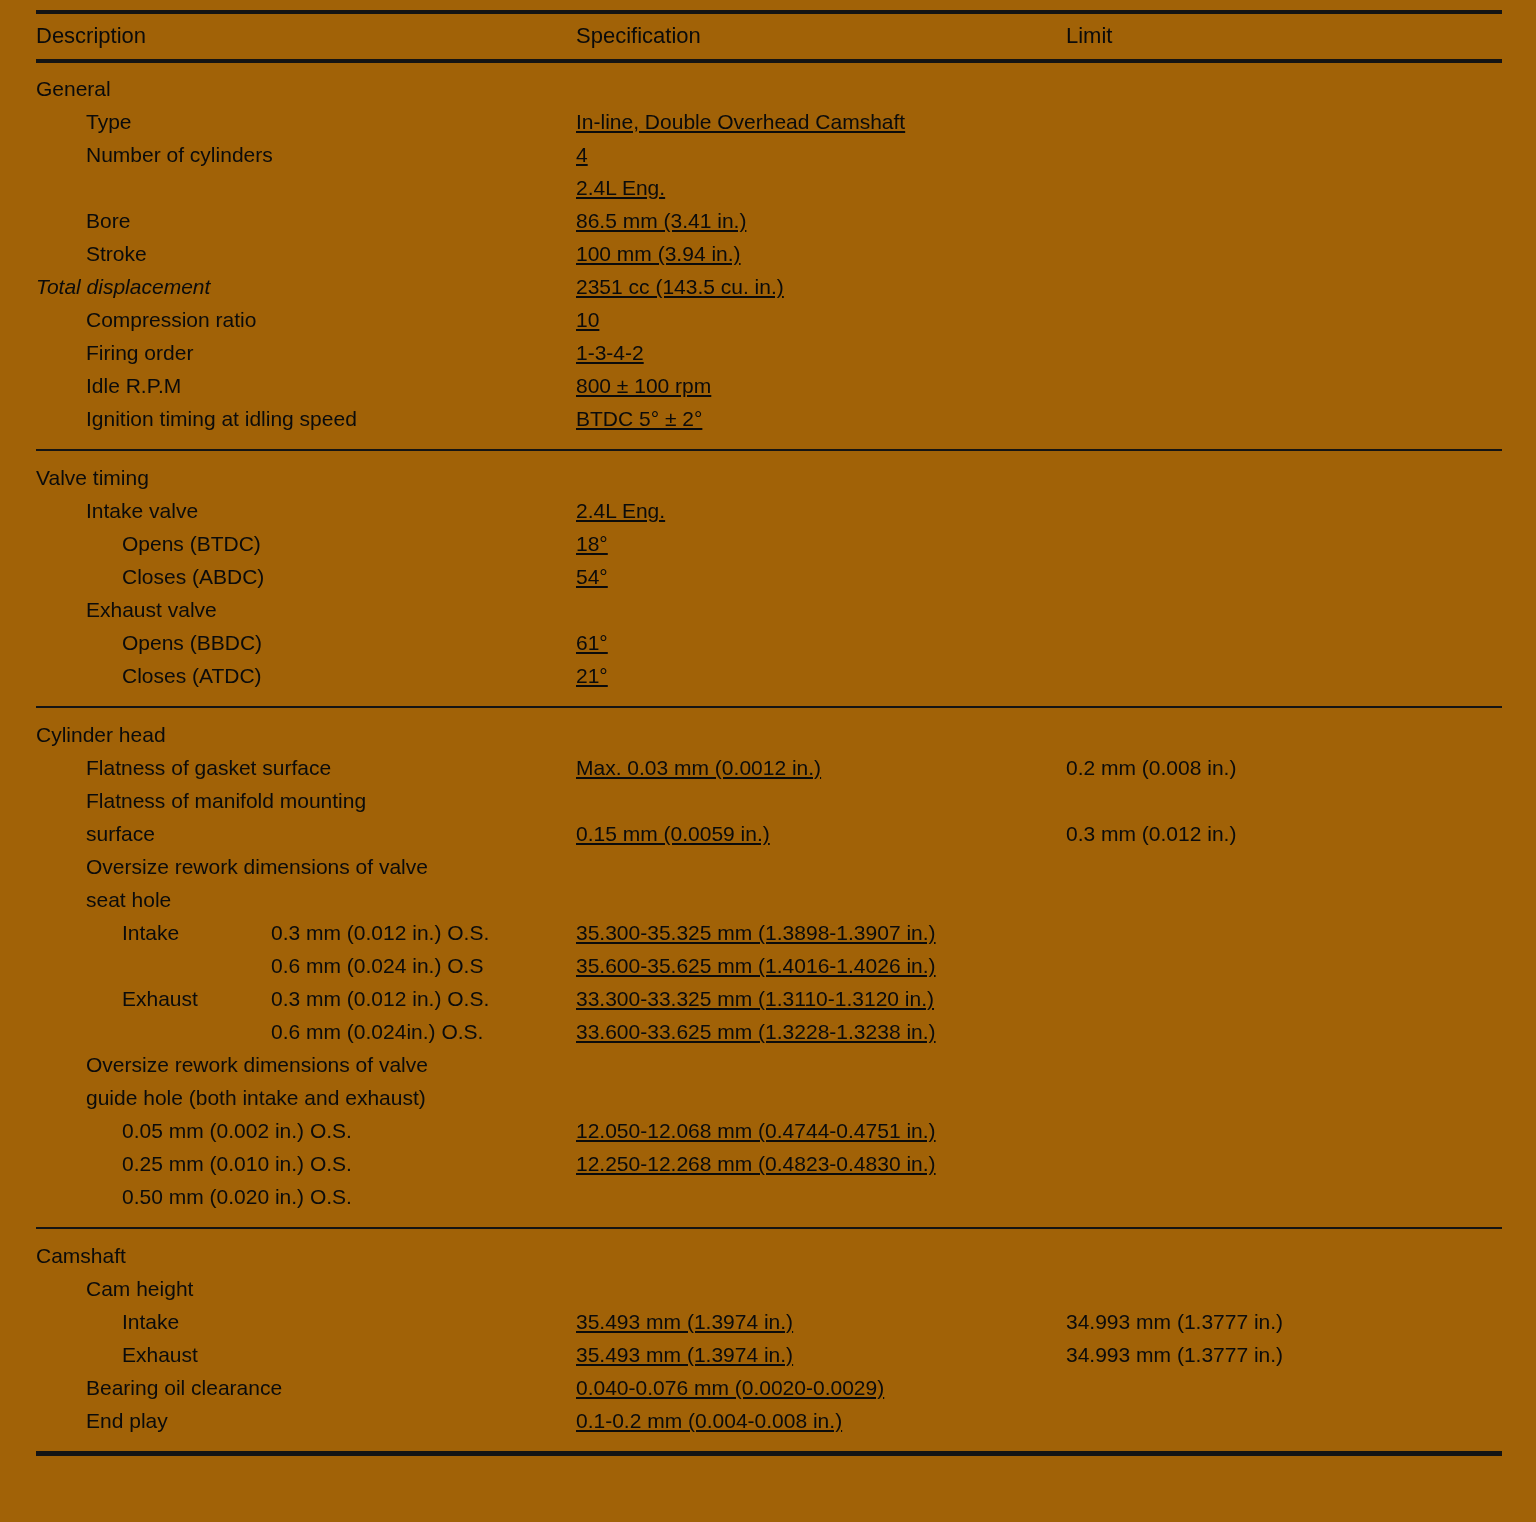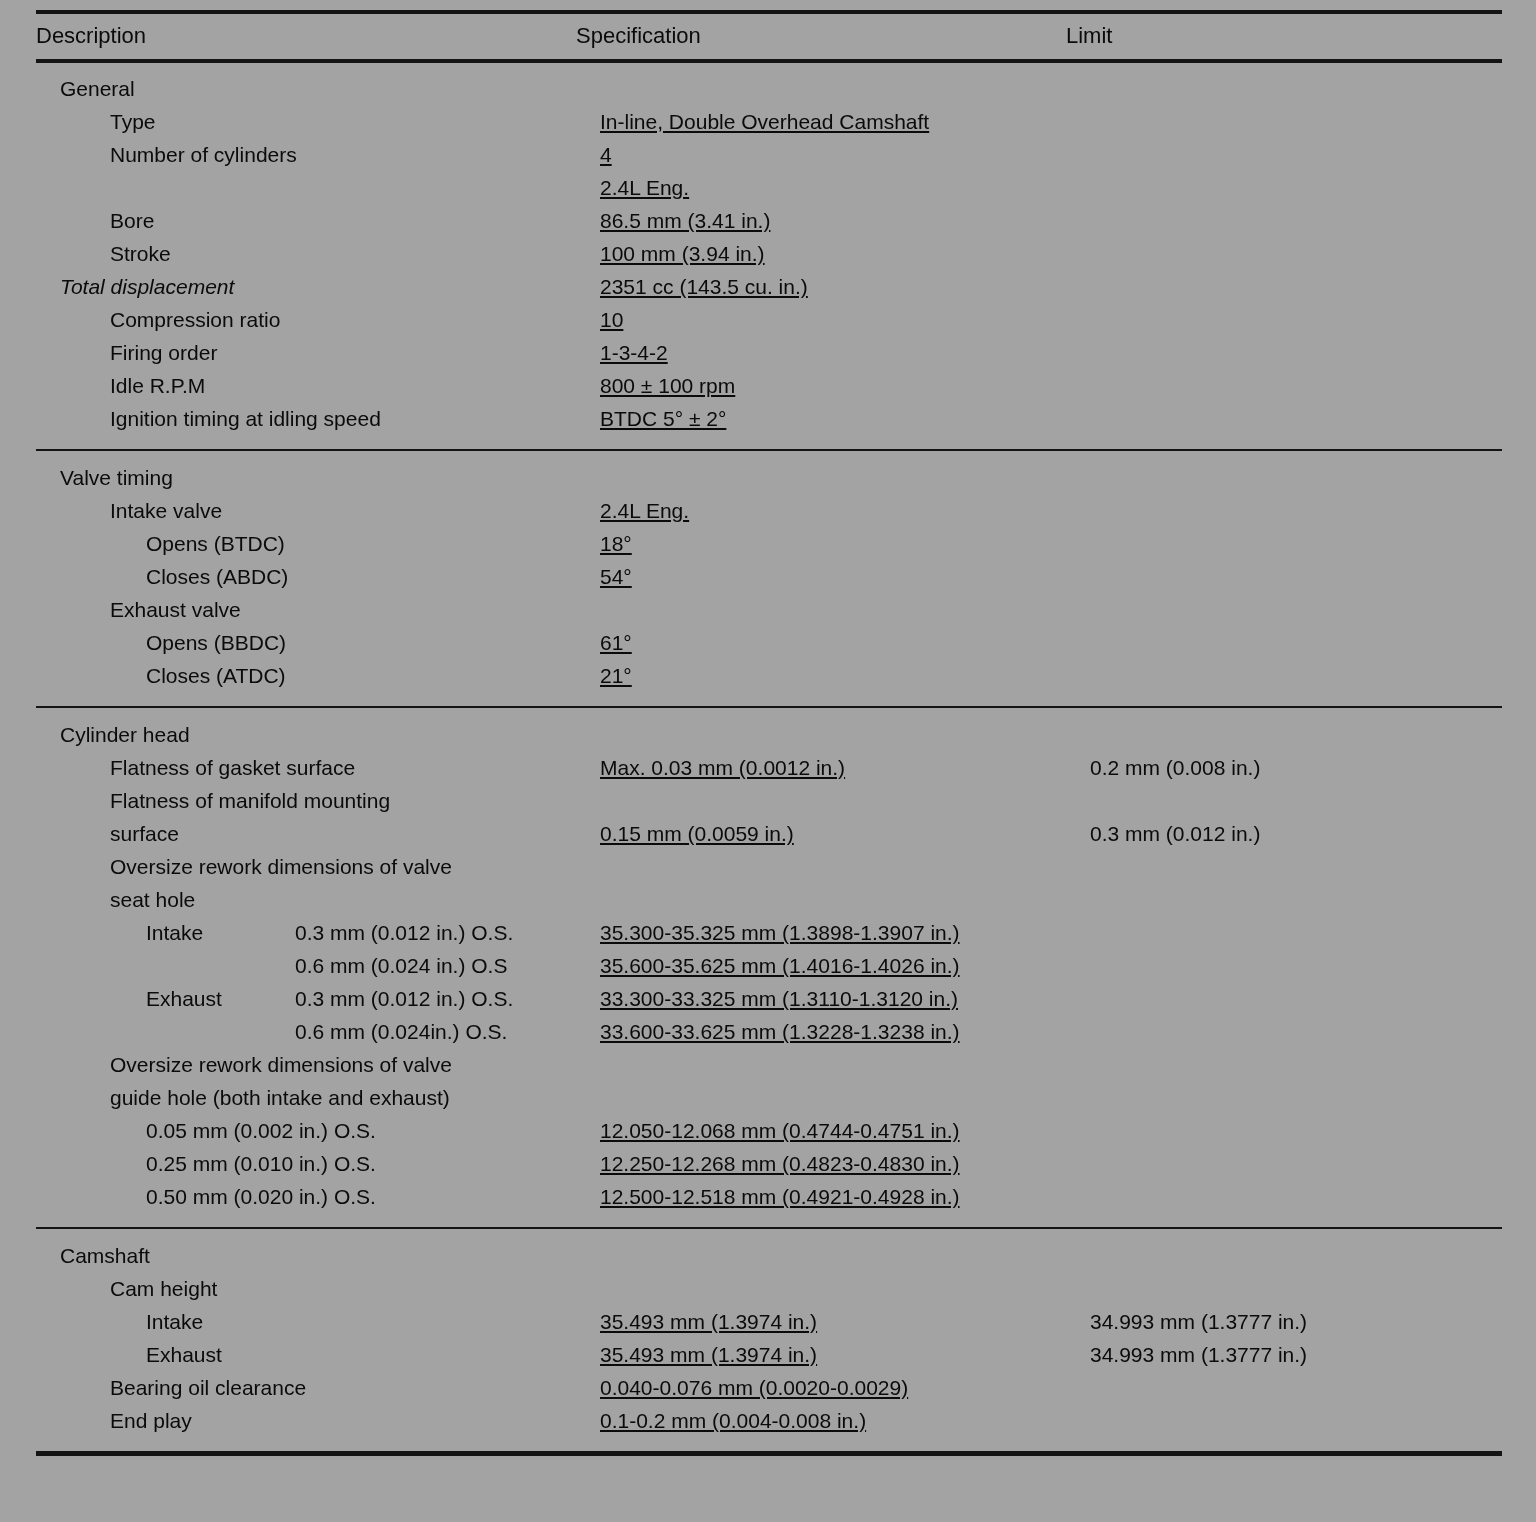--- a/index.html
+++ b/index.html
@@ -1,20 +1,20 @@
 <!DOCTYPE html>
 <html><head>
 <meta charset="utf-8">
 <style>
   * { margin: 0; padding: 0; box-sizing: border-box; }
   html, body { background: #ffffff; }
   .page {
     width: 1536px;
     height: 1522px;
-    background: #a3a3a3;
+    background: #a16207;
     color: #0b0b0b;
     font-family: "Liberation Sans", "DejaVu Sans", sans-serif;
     font-size: 21px;
     line-height: 33px;
     padding: 10px 34px 0 36px;
     overflow: hidden;
   }
   .rule { background: #141414; width: 100%; }
   .rule.thick { height: 4px; }
   .rule.thin  { height: 2px; }
@@ -24,21 +24,21 @@
   .header-row {
     display: flex;
     align-items: flex-start;
     padding: 5px 0 7px 0;
     font-size: 22px;
   }
   .hdr-desc  { width: 540px; }
   .hdr-spec  { width: 490px; }
   .hdr-limit { flex: 1; }
 
-  .section { margin-top: 9px; margin-left: 24px; }
+  .section { margin-top: 9px; }
   .section-title { font-size: 21px; }
 
   .row { display: flex; align-items: flex-end; }
   .cell { white-space: pre-line; min-height: 33px; }
   .cell.desc { width: 540px; }
   .cell.spec { width: 490px; padding-right: 8px; text-decoration: underline; }
   .cell.limit { flex: 1; }
 
   .descgroup { width: 540px; display: flex; align-items: flex-start; }
   .descmain { width: 235px; min-height: 33px; }
@@ -214,21 +214,20 @@
           <div class="cell spec">12.050-12.068 mm (0.4744-0.4751 in.)</div>
           <div class="cell limit"></div>
         </div>
         <div class="row">
           <div class="cell desc indent2">0.25 mm (0.010 in.) O.S.</div>
           <div class="cell spec">12.250-12.268 mm (0.4823-0.4830 in.)</div>
           <div class="cell limit"></div>
         </div>
         <div class="row">
           <div class="cell desc indent2">0.50 mm (0.020 in.) O.S.</div>
-          <div class="cell spec">12.500-12.518 mm (0.4921-0.4928 in.)</div>
           <div class="cell limit"></div>
         </div>
       </div>
       <div class="rule thin sect-rule"></div>
       <div class="section">
         <div class="section-title">Camshaft</div>
         <div class="row">
           <div class="cell desc indent1">Cam height</div>
           <div class="cell spec"></div>
           <div class="cell limit"></div>

